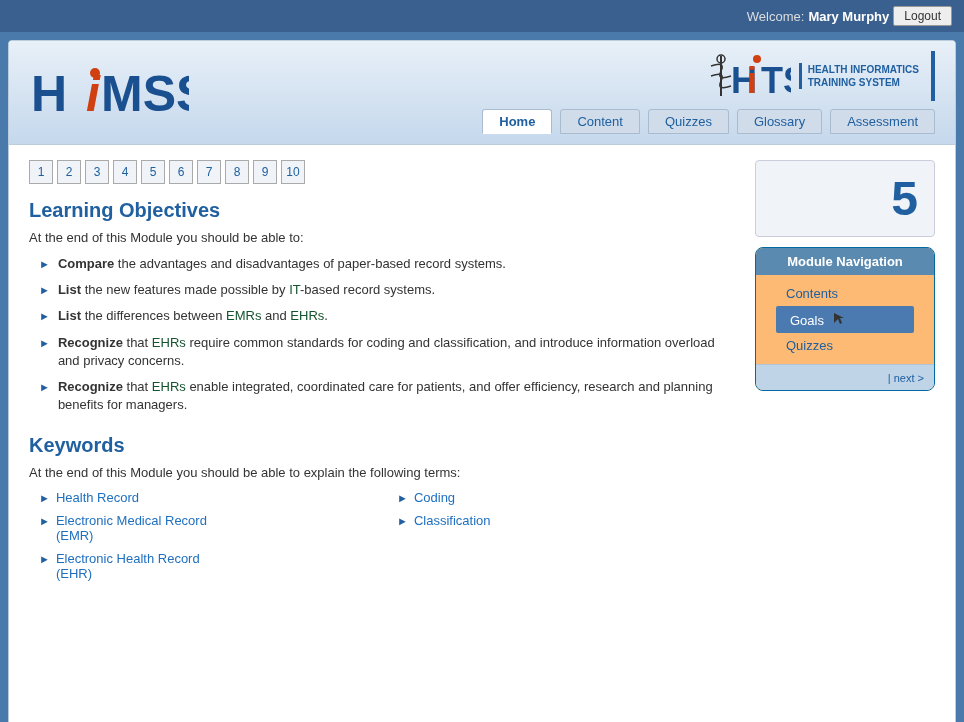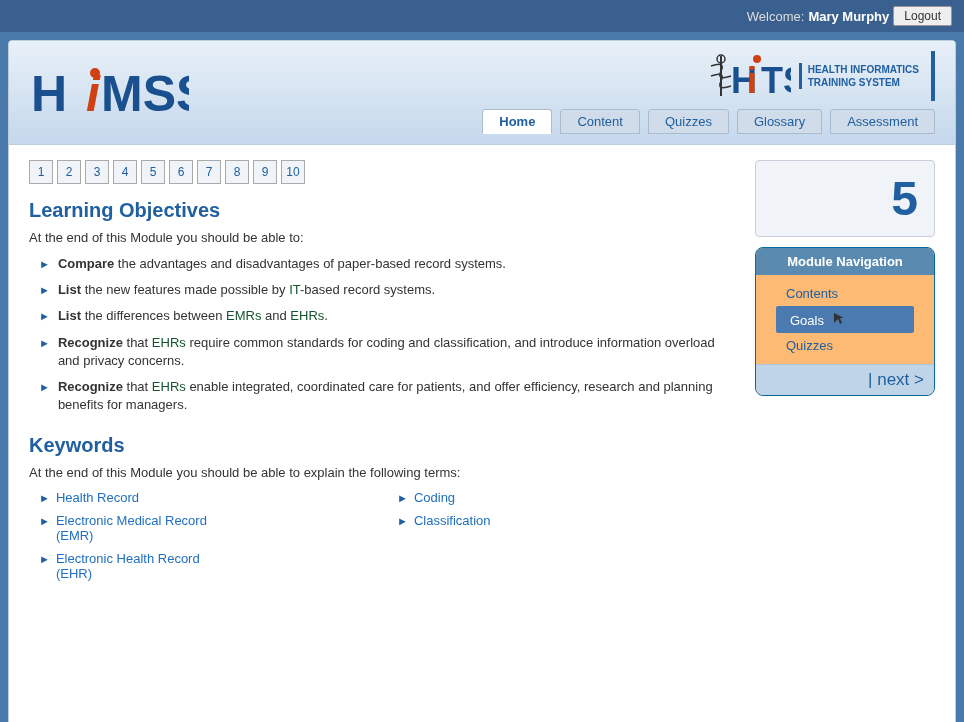--- a/index.html
+++ b/index.html
@@ -251,21 +251,21 @@
     }
     .module-nav-footer {
       background: #c0d4e8;
       padding: 5px 10px;
       text-align: right;
       border-top: 1px solid #b0c4d8;
     }
     .next-link {
       color: #2060a0;
       cursor: pointer;
-      font-size: 17px;
+      font-size: 11px;
     }
 
     
     .himss-logo-svg {
       display: flex;
       align-items: center;
     }
   </style>
 </head>
 <body>

